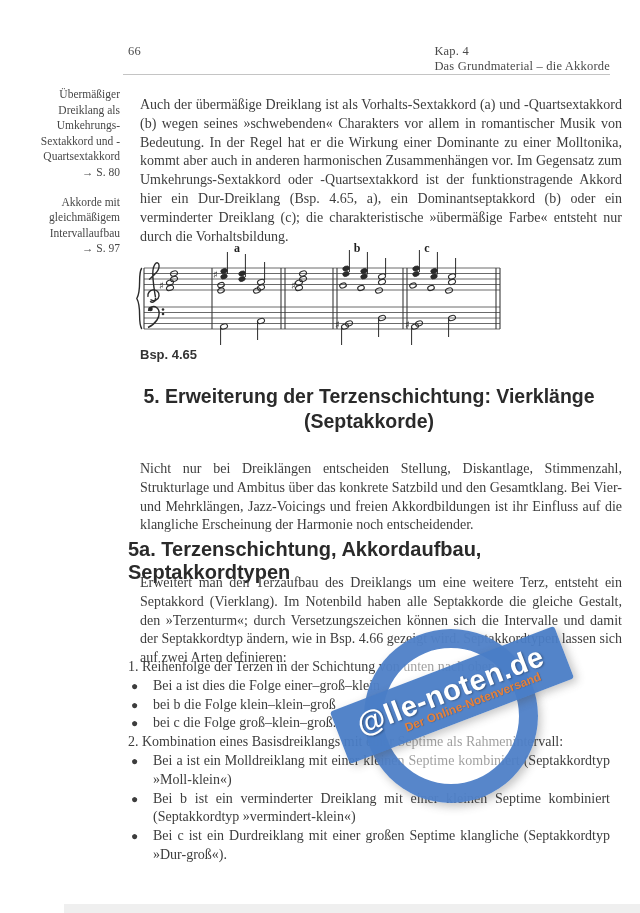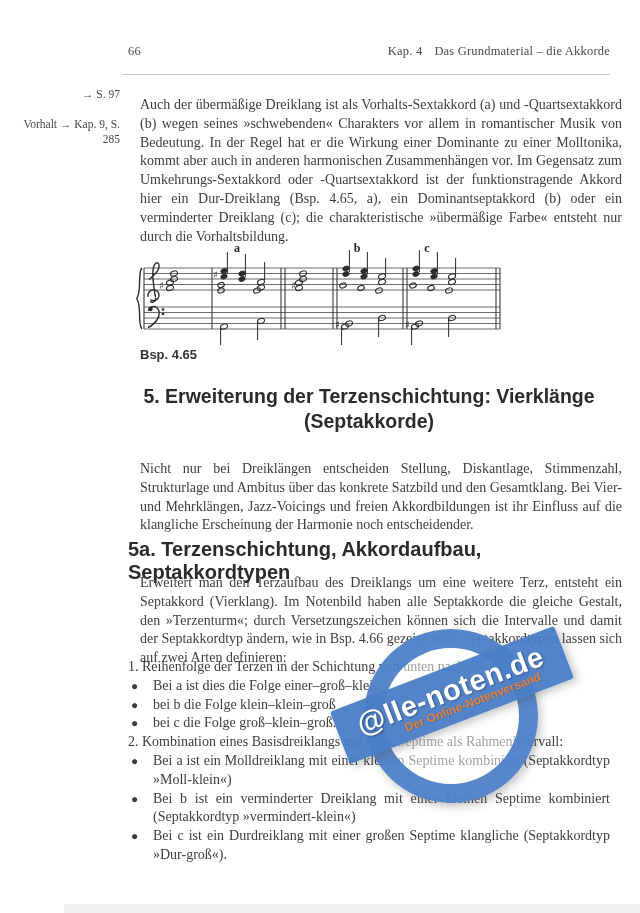--- a/index.html
+++ b/index.html
@@ -5,21 +5,21 @@
   html,body{margin:0;padding:0;}
   body{
     width:640px;height:913px;position:relative;background:#ffffff;overflow:hidden;
     font-family:"Liberation Serif","DejaVu Serif",serif;color:#3d3d3d;
   }
   .abs{position:absolute;}
 
   
   .header{left:128px;top:44px;width:482px;display:flex;justify-content:space-between;
     font-size:12.5px;color:#4a4a4a;letter-spacing:0.2px;}
-  .chap{display:flex;gap:12px;}
+  .chap{display:flex;gap:0;flex-direction:column;}
   .rule{left:123px;top:74px;width:487px;height:1px;background:#c4c4c4;}
 
   
   .margin-notes{left:18px;top:87px;width:102px;text-align:right;
     font-size:11.5px;line-height:15.6px;color:#474747;}
   .mnote{margin-bottom:14px;}
   .mref{margin-top:0px;}
 
   
   .col{left:128px;width:482px;}
@@ -77,24 +77,26 @@
   <span>66</span>
   <span class="chap">
     <span>Kap. 4</span>
     <span>Das Grundmaterial – die Akkorde</span>
   </span>
 </div>
 <div class="abs rule"></div>
 
 <div class="abs margin-notes">
   <div class="mnote">
+    <div>Übermäßiger Dreiklang als Umkehrungs-Sextakkord und -Quartsextakkord</div>
+    <div class="mref">→ S. 80</div>
+  </div>
+  <div class="mnote">
+    <div>Akkorde mit gleichmäßigem Intervallaufbau</div>
     <div class="mref">→ S. 97</div>
-  </div>
-  <div class="mnote">
-    <div>Vorhalt → Kap. 9, S. 285</div>
   </div>
 </div>
 
 <p class="abs col body" style="top:84px;">Auch der übermäßige Dreiklang ist als Vorhalts-Sextakkord (a) und -Quartsextakkord (b) wegen seines »schwebenden« Charakters vor allem in romantischer Musik von Bedeutung. In der Regel hat er die Wirkung einer Dominante zu einer Molltonika, kommt aber auch in anderen harmonischen Zusammenhängen vor. Im Gegensatz zum Umkehrungs-Sextakkord oder -Quartsextakkord ist der funktionstragende Akkord hier ein Dur-Dreiklang (Bsp. 4.65, a), ein Dominantseptakkord (b) oder ein verminderter Dreiklang (c); die charakteristische »übermäßige Farbe« entsteht nur durch die Vorhaltsbildung.</p>
 
 <svg class="abs music" width="378" height="112" viewBox="0 0 378 112">
 
   <text class="lbl" x="103" y="10" text-anchor="middle">a</text>
   <text class="lbl" x="223" y="10" text-anchor="middle">b</text>
   <text class="lbl" x="293" y="10" text-anchor="middle">c</text>

